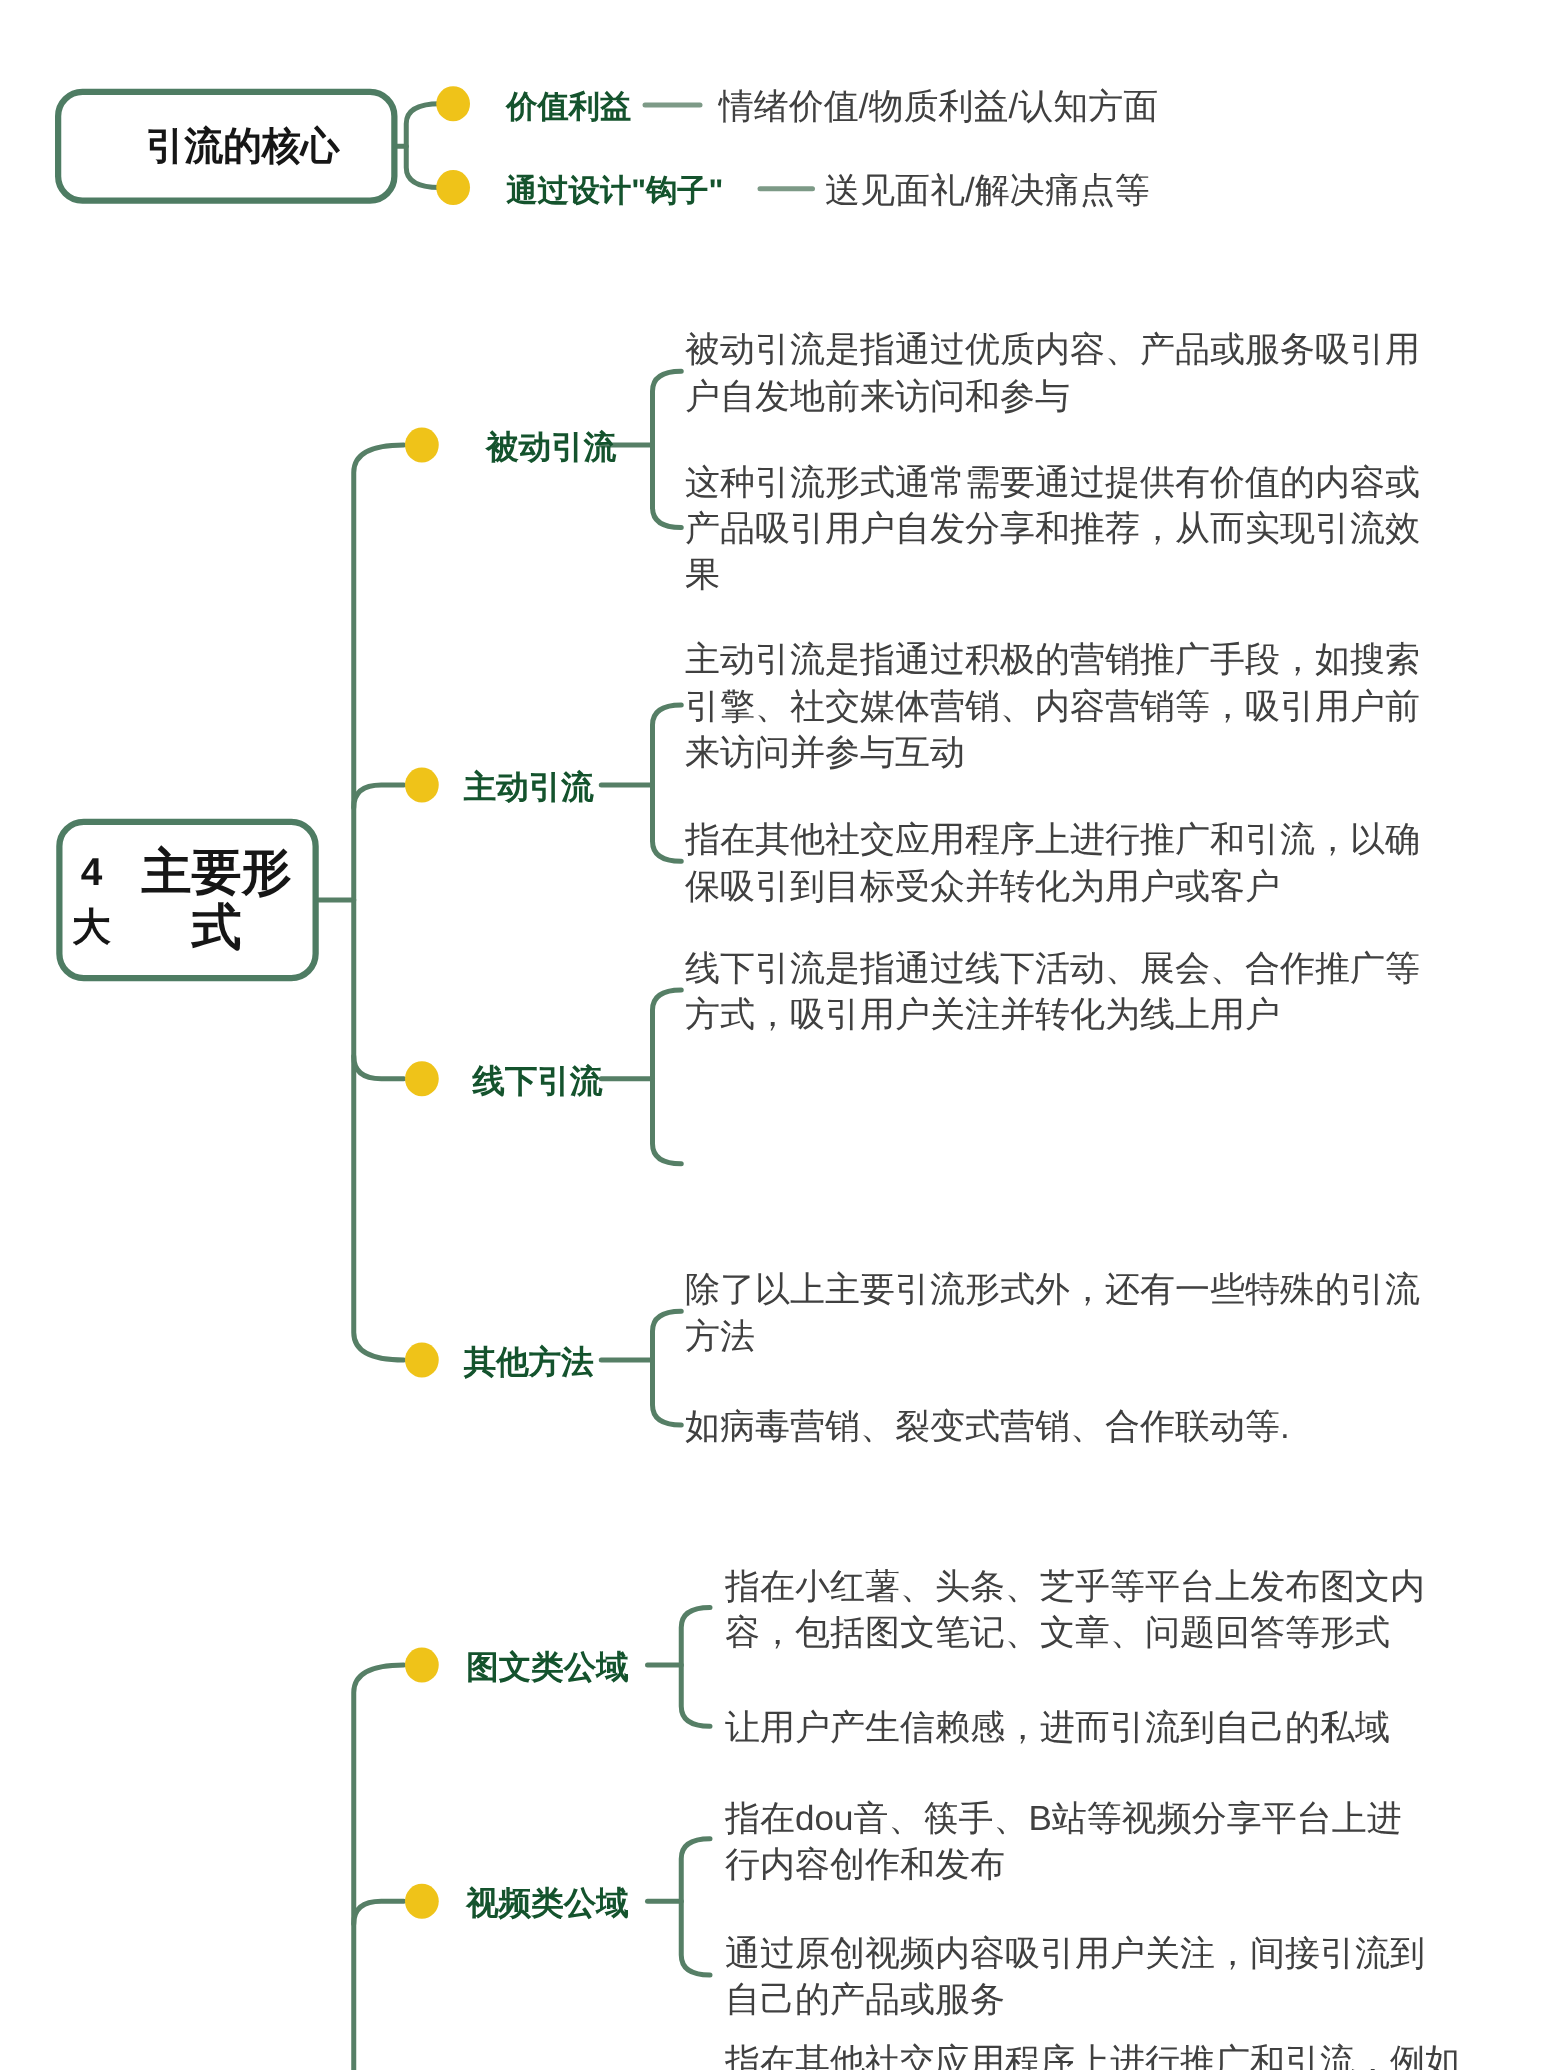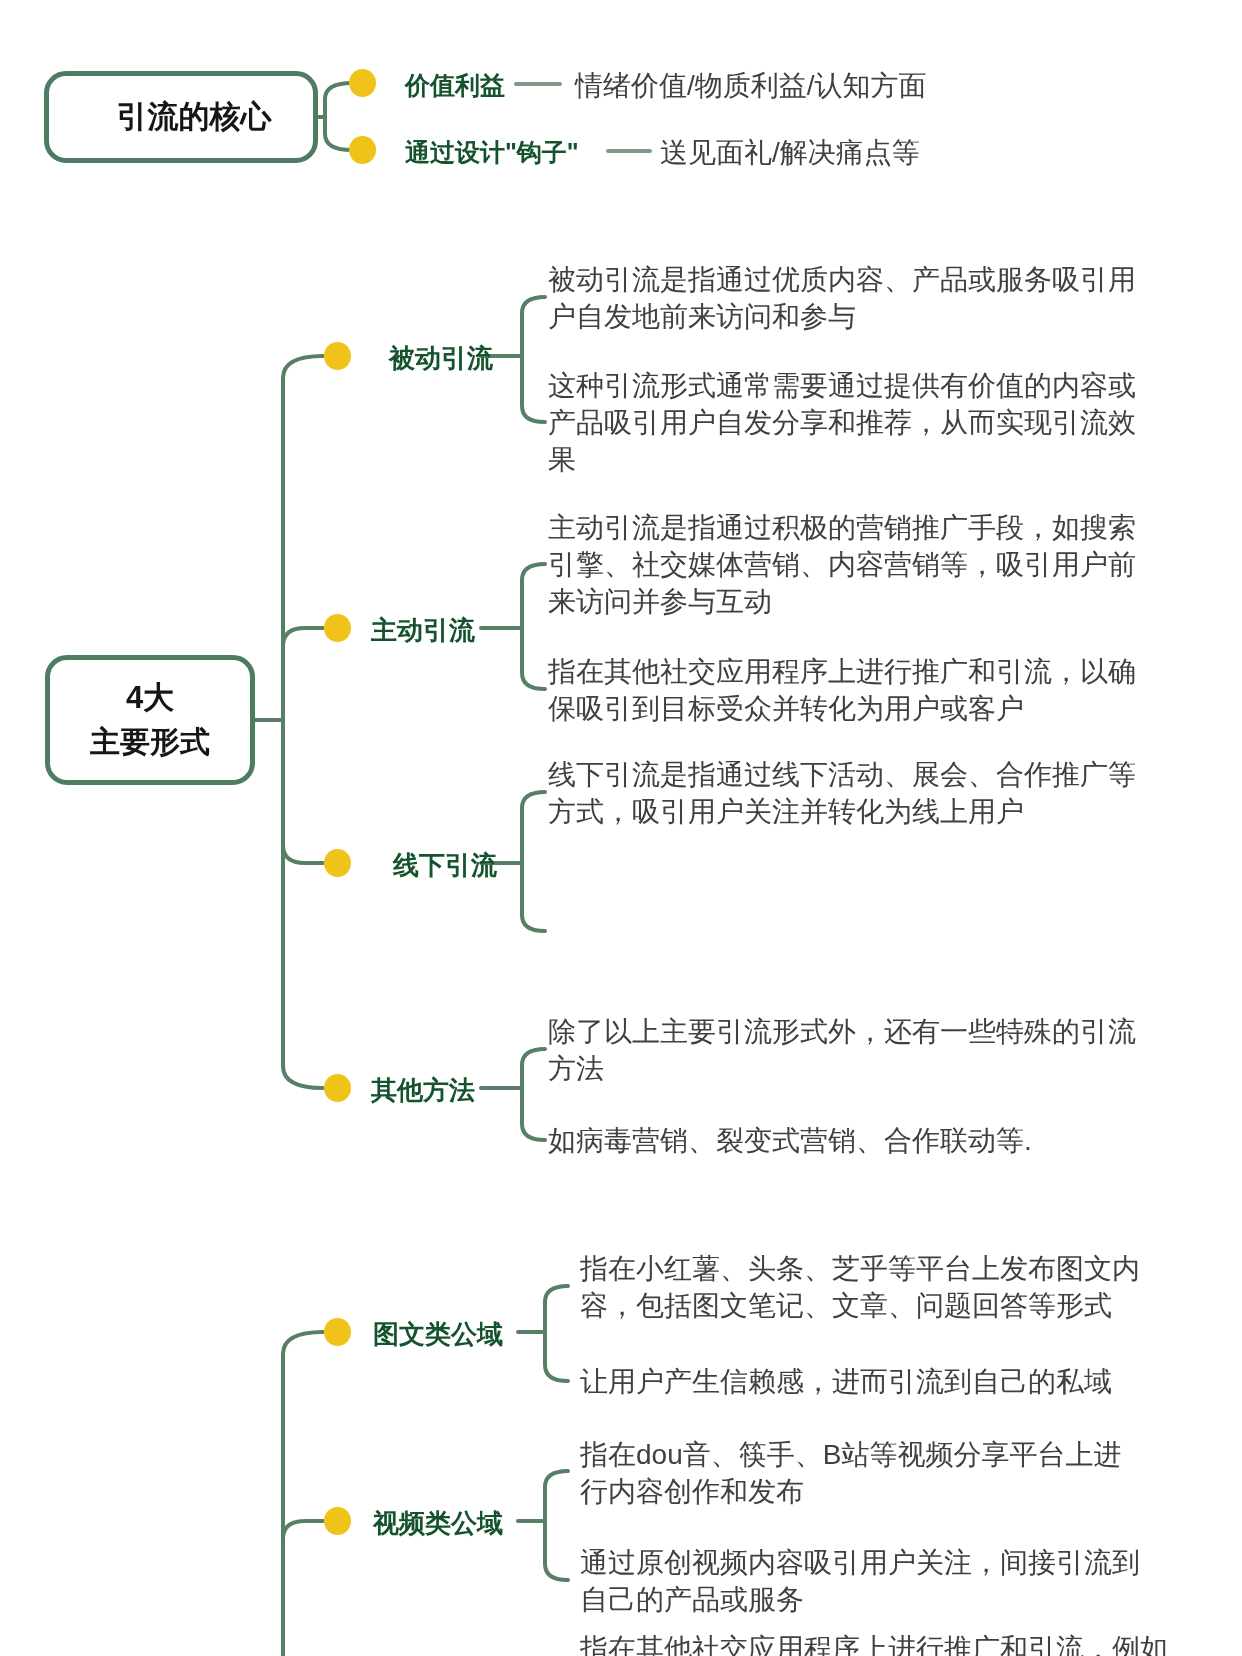--- a/index.html
+++ b/index.html
@@ -15,21 +15,21 @@
   .rootbox{
     position:absolute;
     border:5px solid #4E7C63;
     border-radius:22px;
     background:#ffffff;
     display:flex;align-items:center;justify-content:center;
     text-align:center;
     font-weight:700;color:#161616;
   }
   .rootbox .t1{font-size:31px;line-height:44px;}
-  .rootbox .t2{font-size:30px;line-height:44px;}
+  .rootbox .t2{font-size:40px;line-height:44px;}
   .dot{
     position:absolute;
     width:27px;height:28px;
     border-radius:50%;
     background:#EFC319;
   }
   .blabel{
     position:absolute;
     transform:translateY(-50%);
     font-weight:700;
@@ -98,21 +98,21 @@
   </div>
 
   <div class="dot" style="left:349px;top:69px;"></div>
   <div class="blabel small" style="left:405px;top:85px;">价值利益</div>
   <div class="desc inline" style="left:575px;top:85px;">情绪价值/物质利益/认知方面</div>
 
   <div class="dot" style="left:349px;top:136px;"></div>
   <div class="blabel small" style="left:405px;top:152px;">通过设计"钩子"</div>
   <div class="desc inline" style="left:660px;top:152px;">送见面礼/解决痛点等</div>
 
-  <div class="rootbox" style="left:45px;top:655px;width:200px;height:120px;flex-direction:column;">
+  <div class="rootbox" style="left:45px;top:655px;width:200px;height:120px;flex-direction:row;">
     <span class="t1">4大</span>
     <span class="t2">主要形式</span>
   </div>
 
   <div class="dot" style="left:324px;top:342px;"></div>
   <div class="blabel" style="left:371px;top:358px;margin-left:18px;">被动引流</div>
   <div class="desc" style="left:548px;top:261px;">被动引流是指通过优质内容、产品或服务吸引用
 户自发地前来访问和参与</div>
   <div class="desc" style="left:548px;top:367px;">这种引流形式通常需要通过提供有价值的内容或
 产品吸引用户自发分享和推荐，从而实现引流效
@@ -120,21 +120,21 @@
 
   <div class="dot" style="left:324px;top:614px;"></div>
   <div class="blabel" style="left:371px;top:630px;">主动引流</div>
   <div class="desc" style="left:548px;top:509px;">主动引流是指通过积极的营销推广手段，如搜索
 引擎、社交媒体营销、内容营销等，吸引用户前
 来访问并参与互动</div>
   <div class="desc" style="left:548px;top:653px;">指在其他社交应用程序上进行推广和引流，以确
 保吸引到目标受众并转化为用户或客户</div>
 
   <div class="dot" style="left:324px;top:849px;"></div>
-  <div class="blabel" style="left:393px;top:865px;text-align:right;">线下引流</div>
+  <div class="blabel" style="left:378px;top:865px;text-align:right;">线下引流</div>
   <div class="desc" style="left:548px;top:756px;">线下引流是指通过线下活动、展会、合作推广等
 方式，吸引用户关注并转化为线上用户</div>
 
   <div class="dot" style="left:324px;top:1074px;"></div>
   <div class="blabel" style="left:371px;top:1090px;">其他方法</div>
   <div class="desc" style="left:548px;top:1013px;">除了以上主要引流形式外，还有一些特殊的引流
 方法</div>
   <div class="desc" style="left:548px;top:1122px;">如病毒营销、裂变式营销、合作联动等.</div>
 
   <div class="dot" style="left:324px;top:1318px;"></div>

